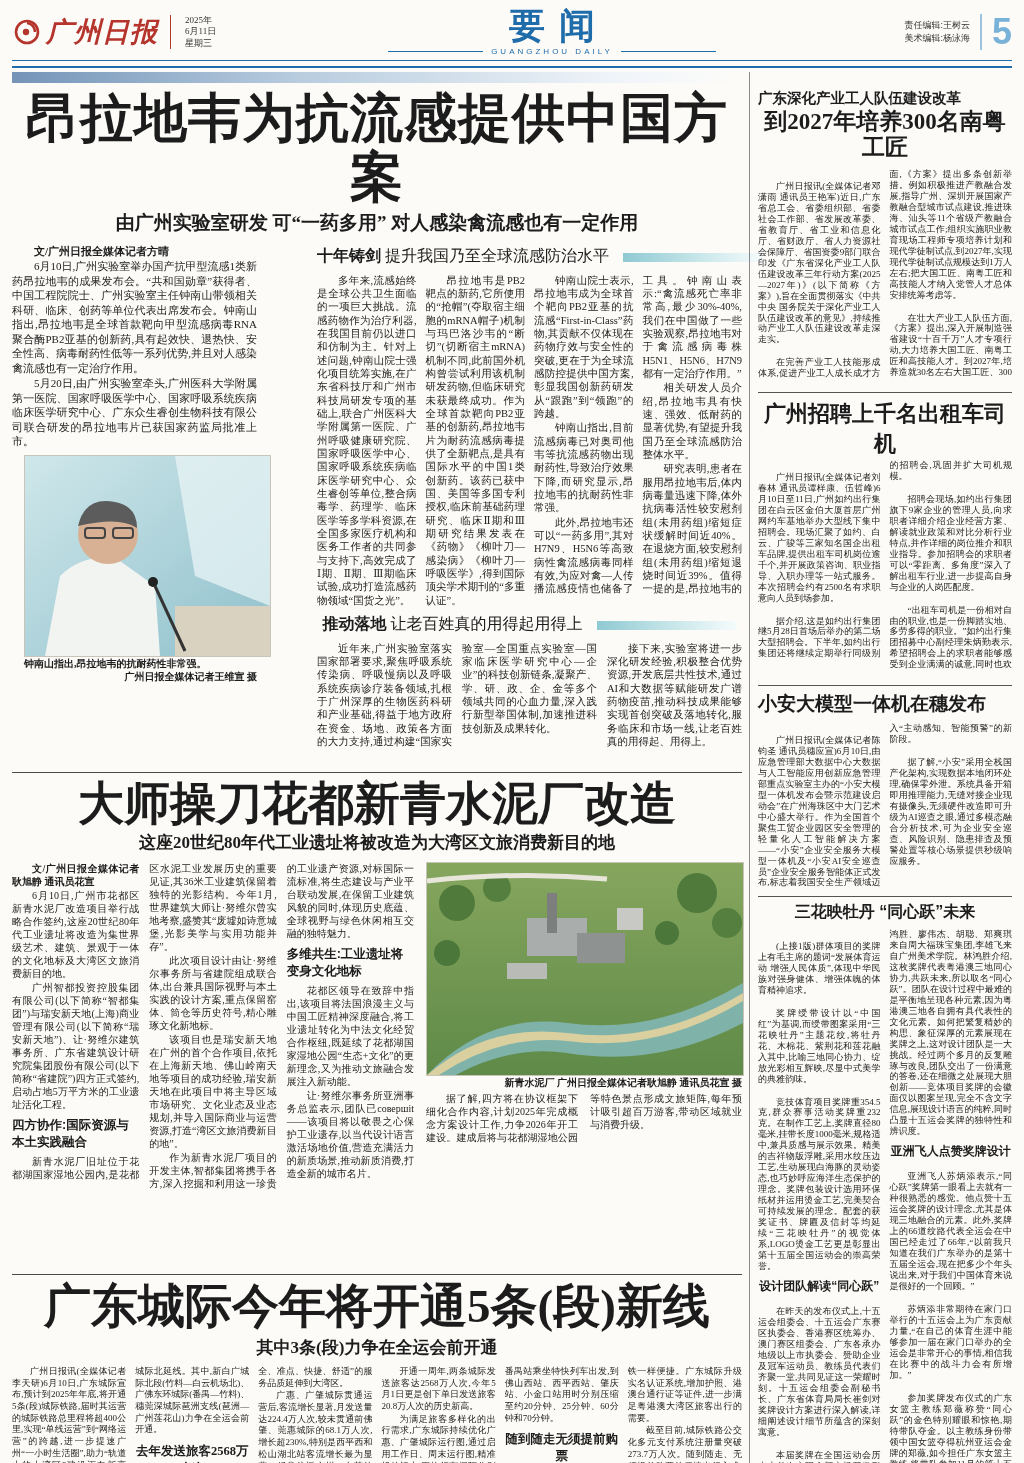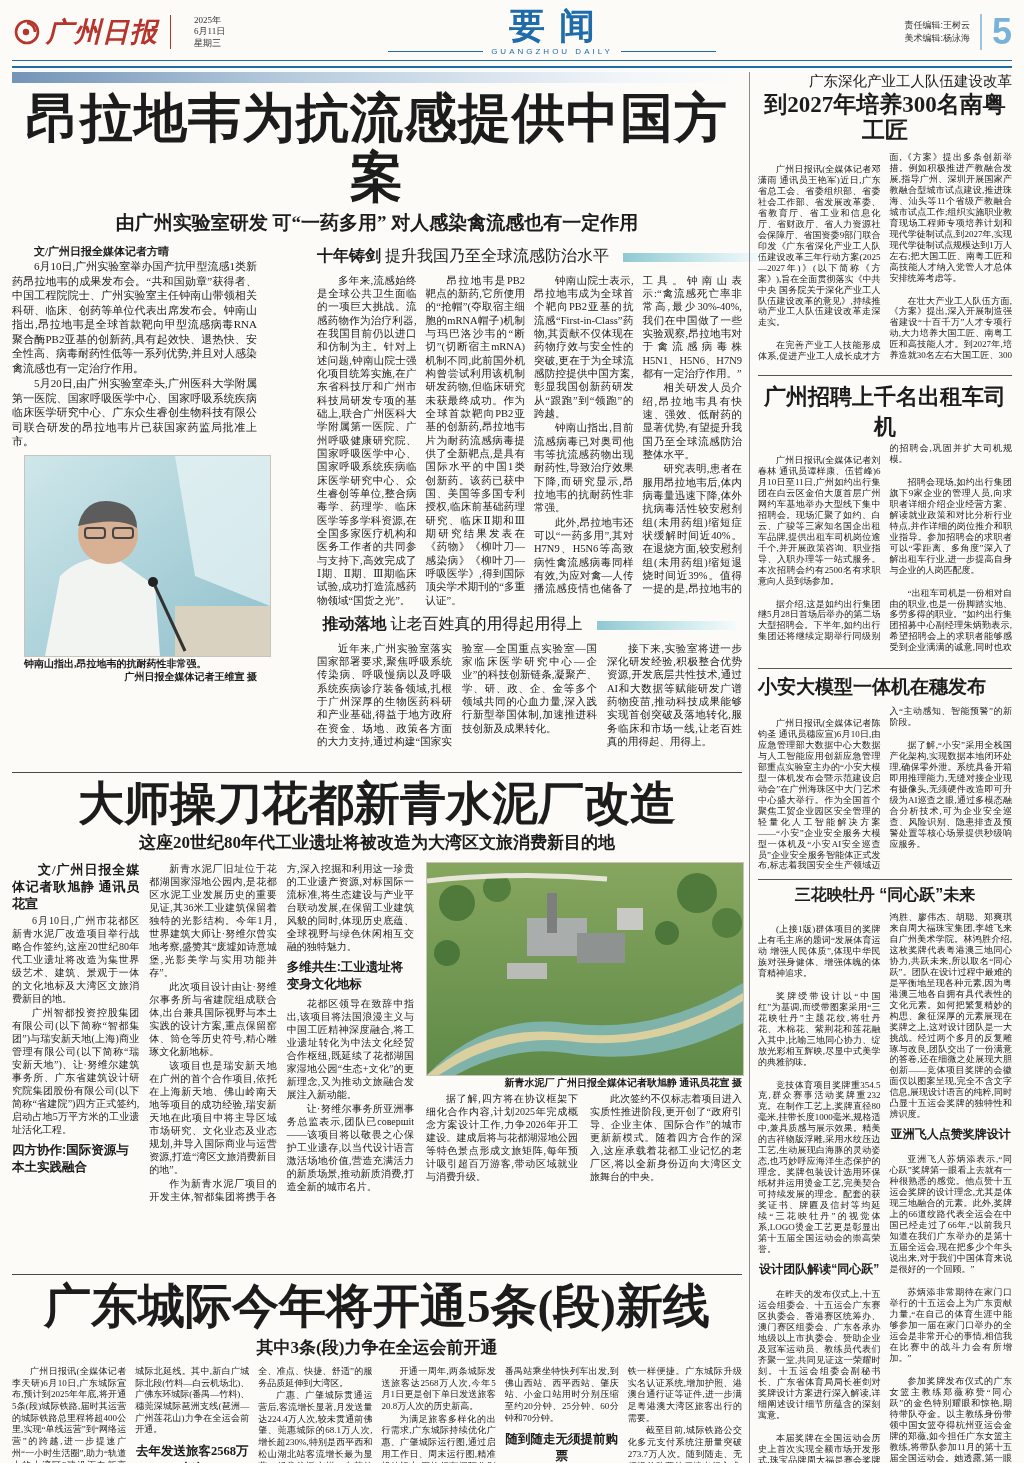--- a/index.html
+++ b/index.html
@@ -5,21 +5,21 @@
   html,body{margin:0;padding:0;background:#e8e6e0;}
   .page{position:relative;width:1024px;height:1463px;margin:0 auto;background:#fcfbf8;
         font-family:"Liberation Serif","DejaVu Serif",serif;color:#1c1c1c;overflow:hidden;
         box-sizing:border-box;padding:6px 12px 0 12px;}
   
   .mast{display:flex;align-items:center;height:52px;}
   .mast-left{display:flex;align-items:center;gap:12px;width:300px;}
   .logo{display:flex;align-items:center;gap:4px;color:var(--brand-red,#b5342c);
         font-weight:bold;font-style:italic;font-size:27px;letter-spacing:1px;white-space:nowrap;}
   .logo svg{display:block}
-  .date-block{border-left:1px solid #b5342c;padding-left:23px;font-size:9px;line-height:1.25;color:#333;}
+  .date-block{border-left:1px solid #b5342c;padding-left:14px;font-size:9px;line-height:1.25;color:#333;}
   .mast-center{flex:1;text-align:center;}
   .section-title{font-size:36px;font-weight:bold;color:var(--brand-blue,#1f6cab);letter-spacing:14px;line-height:1;text-indent:14px;}
   .section-sub{display:flex;align-items:center;justify-content:center;gap:8px;margin-top:3px;
                font-size:8px;letter-spacing:3px;color:var(--brand-blue,#1f6cab);font-family:"Liberation Sans",sans-serif;}
   .section-sub .hline{display:inline-block;width:95px;height:1px;background:var(--brand-blue,#1f6cab);}
   .mast-right{display:flex;align-items:center;gap:10px;width:220px;justify-content:flex-end;}
   .editors{font-size:9px;line-height:1.5;color:#333;font-family:"Liberation Sans",sans-serif;}
   .pageno{font-size:36px;font-weight:bold;color:var(--page-blue,#79b2d8);border-left:2px solid #9cc4de;
           padding-left:10px;line-height:1;font-family:"Liberation Sans",sans-serif;}
   .mast-rule{height:5px;border-top:1px solid var(--brand-blue,#1f6cab);border-bottom:2px solid var(--brand-blue,#1f6cab);margin-top:2px;}
@@ -61,21 +61,21 @@
   .s2-belowcols{column-count:2;column-gap:12px;height:136px;overflow:hidden;margin-top:3px;}
   .s2-belowcols .para{font-size:10px;line-height:1.3;}
   
   .headline-city{font-size:47px;font-weight:bold;text-align:center;line-height:1.1;margin:4px 0 0 0;}
   .subhead3{font-size:17px;font-weight:bold;text-align:center;margin:3px 0 7px 0;}
   .cols6{column-count:6;column-gap:9px;height:178px;overflow:hidden;}
   .cols6 .para{font-size:9px;line-height:1.3;}
   .inhead{font-size:12.5px;font-weight:bold;text-align:center;margin:7px 0 6px 0;break-inside:avoid;}
   
   .sb-para{font-size:9px;line-height:1.22;text-align:justify;text-indent:2em;margin:12px 0 1px 0;}
-  .sb-kicker{font-size:14.5px;font-weight:normal;text-align:right;margin-top:0;}
+  .sb-kicker{font-size:14.5px;font-weight:bold;text-align:left;margin-top:17px;}
   .sb-head1{font-size:23px;font-weight:bold;text-align:center;line-height:1.15;margin:1px 0 7px 0;}
   .sb-head2{font-size:22px;font-weight:bold;text-align:center;margin:6px 0 1px 0;}
   .sb-head3{font-family:"Liberation Sans",sans-serif;font-size:19px;font-weight:bold;margin:5px 0 6px 0;}
   .sb-head4{font-family:"Liberation Sans",sans-serif;font-size:16px;font-weight:bold;text-align:center;margin:4px 0 6px 0;}
   .sb-cols{column-count:2;column-gap:9px;overflow:hidden;}
   .sb-cols .crosshead{font-size:12px;text-align:center;margin:6px 0 5px 0;}
   .h218{height:216px}.h222{height:218px}.h166{height:166px}.h590{height:592px}
   .sb-rule{border-bottom:1px solid #555;margin:7px 0 5px 0;}
 </style>
 </head>
@@ -187,21 +187,21 @@
           </div>
         </div>
         <div class="story-rule"></div>
       </article>
 
       <article>
         <h2 class="headline-l">大师操刀花都新青水泥厂改造</h2>
         <div class="subhead2">这座20世纪80年代工业遗址将被改造为大湾区文旅消费新目的地</div>
         <div class="s2-body">
           <div class="s2-text">
-            <div class="para byline" style="font-size:13px">文/广州日报全媒体记者耿旭静 通讯员花宣</div>
+            <div class="para byline" style="font-size:10px">文/广州日报全媒体记者耿旭静 通讯员花宣</div>
             <div>
                 <p class="para">6月10日,广州市花都区新青水泥厂改造项目举行战略合作签约,这座20世纪80年代工业遗址将改造为集世界级艺术、建筑、景观于一体的文化地标及大湾区文旅消费新目的地。</p>
                 <p class="para">广州智都投资控股集团有限公司(以下简称“智都集团”)与瑞安新天地(上海)商业管理有限公司(以下简称“瑞安新天地”)、让·努维尔建筑事务所、广东省建筑设计研究院集团股份有限公司(以下简称“省建院”)四方正式签约,启动占地5万平方米的工业遗址活化工程。</p>
               </div>
             <h4 class="crosshead">四方协作:国际资源与本土实践融合</h4>
             <div>
                 <p class="para">新青水泥厂旧址位于花都湖国家湿地公园内,是花都区水泥工业发展历史的重要见证,其36米工业建筑保留着独特的光影结构。今年1月,世界建筑大师让·努维尔曾实地考察,盛赞其“废墟如诗意城堡,光影美学与实用功能并存”。</p>
                 <p class="para">此次项目设计由让·努维尔事务所与省建院组成联合体,出台兼具国际视野与本土实践的设计方案,重点保留窑体、筒仓等历史符号,精心雕琢文化新地标。</p>
                 <p class="para">该项目也是瑞安新天地在广州的首个合作项目,依托在上海新天地、佛山岭南天地等项目的成功经验,瑞安新天地在此项目中将主导区域市场研究、文化业态及业态规划,并导入国际商业与运营资源,打造“湾区文旅消费新目的地”。</p>
                 <p class="para">作为新青水泥厂项目的开发主体,智都集团将携手各方,深入挖掘和利用这一珍贵的工业遗产资源,对标国际一流标准,将生态建设与产业平台联动发展,在保留工业建筑风貌的同时,体现历史底蕴、全球视野与绿色休闲相互交融的独特魅力。</p>
@@ -234,21 +234,20 @@
                 <rect x="150" y="70" width="48" height="30" fill="#8e9392"></rect>
                 <rect x="120" y="30" width="10" height="40" fill="#7c7f7e"></rect>
                 <rect x="190" y="45" width="26" height="22" fill="#c8c9c4"></rect>
                 <rect x="80" y="100" width="40" height="16" fill="#b9bcb6"></rect>
                 <path d="M0 18 Q90 8 180 16" fill="none" stroke="#e8e6da" stroke-width="5"></path>
               </svg>
               <figcaption class="caption" style="text-align:right">新青水泥厂 广州日报全媒体记者耿旭静 通讯员花宣 摄</figcaption>
             </figure>
             <div class="s2-belowcols">
                 <p class="para">据了解,四方将在协议框架下细化合作内容,计划2025年完成概念方案设计工作,力争2026年开工建设。建成后将与花都湖湿地公园等特色景点形成文旅矩阵,每年预计吸引超百万游客,带动区域就业与消费升级。</p>
-                <p class="para">此次签约不仅标志着项目进入实质性推进阶段,更开创了“政府引导、企业主体、国际合作”的城市更新新模式。随着四方合作的深入,这座承载着花都工业记忆的老厂区,将以全新身份迈向大湾区文旅舞台的中央。</p>
               </div>
           </div>
         </div>
         <div class="story-rule"></div>
       </article>
 
       <article>
         <h2 class="headline-city">广东城际今年将开通5条(段)新线</h2>
         <div class="subhead3">其中3条(段)力争在全运会前开通</div>
         <div class="cols6">

